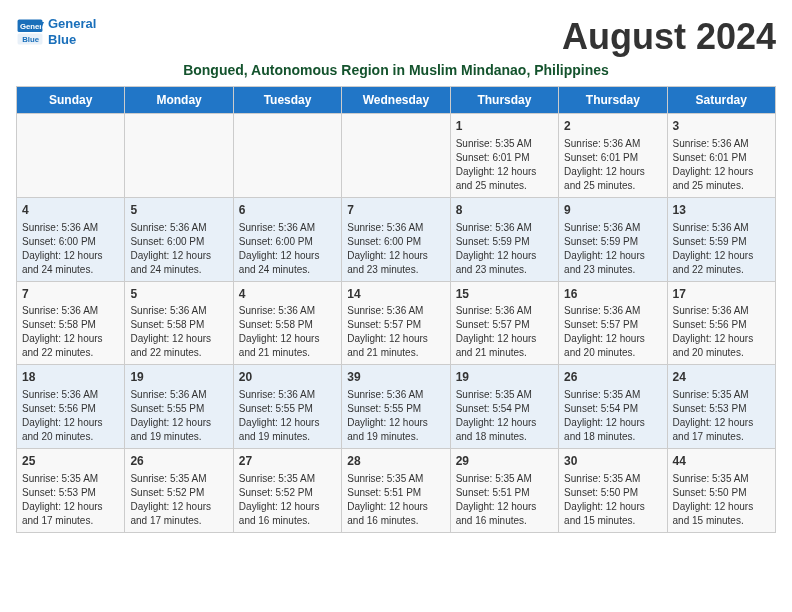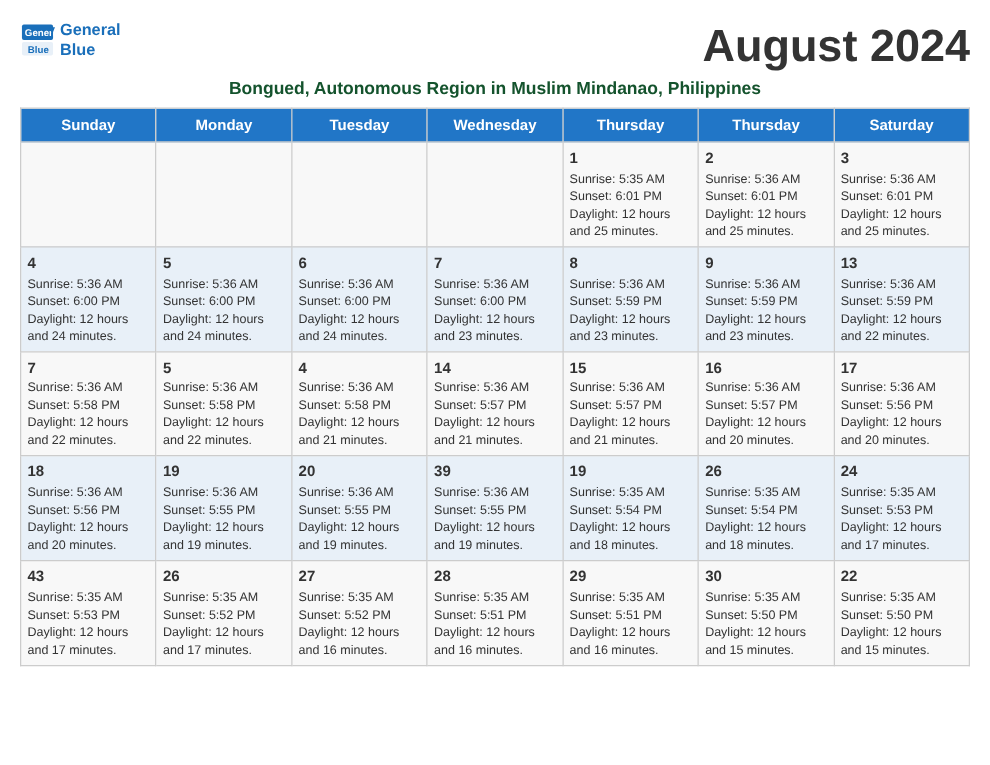--- a/index.html
+++ b/index.html
@@ -297,21 +297,21 @@
         <td>
           <span class="day-number">24</span>
           <div class="day-info" style="white-space: pre-line;">Sunrise: 5:35 AM
 Sunset: 5:53 PM
 Daylight: 12 hours
 and 17 minutes.</div>
         </td>
       </tr>
       <tr>
         <td>
-          <span class="day-number">43</span>
+          <span class="day-number">25</span>
           <div class="day-info" style="white-space: pre-line;">Sunrise: 5:35 AM
 Sunset: 5:53 PM
 Daylight: 12 hours
 and 17 minutes.</div>
         </td>
         <td>
           <span class="day-number">26</span>
           <div class="day-info" style="white-space: pre-line;">Sunrise: 5:35 AM
 Sunset: 5:52 PM
 Daylight: 12 hours
@@ -339,21 +339,21 @@
 and 16 minutes.</div>
         </td>
         <td>
           <span class="day-number">30</span>
           <div class="day-info" style="white-space: pre-line;">Sunrise: 5:35 AM
 Sunset: 5:50 PM
 Daylight: 12 hours
 and 15 minutes.</div>
         </td>
         <td>
-          <span class="day-number">22</span>
+          <span class="day-number">44</span>
           <div class="day-info" style="white-space: pre-line;">Sunrise: 5:35 AM
 Sunset: 5:50 PM
 Daylight: 12 hours
 and 15 minutes.</div>
         </td>
       </tr>
     </tbody>
 </table>
 
 </body></html>

